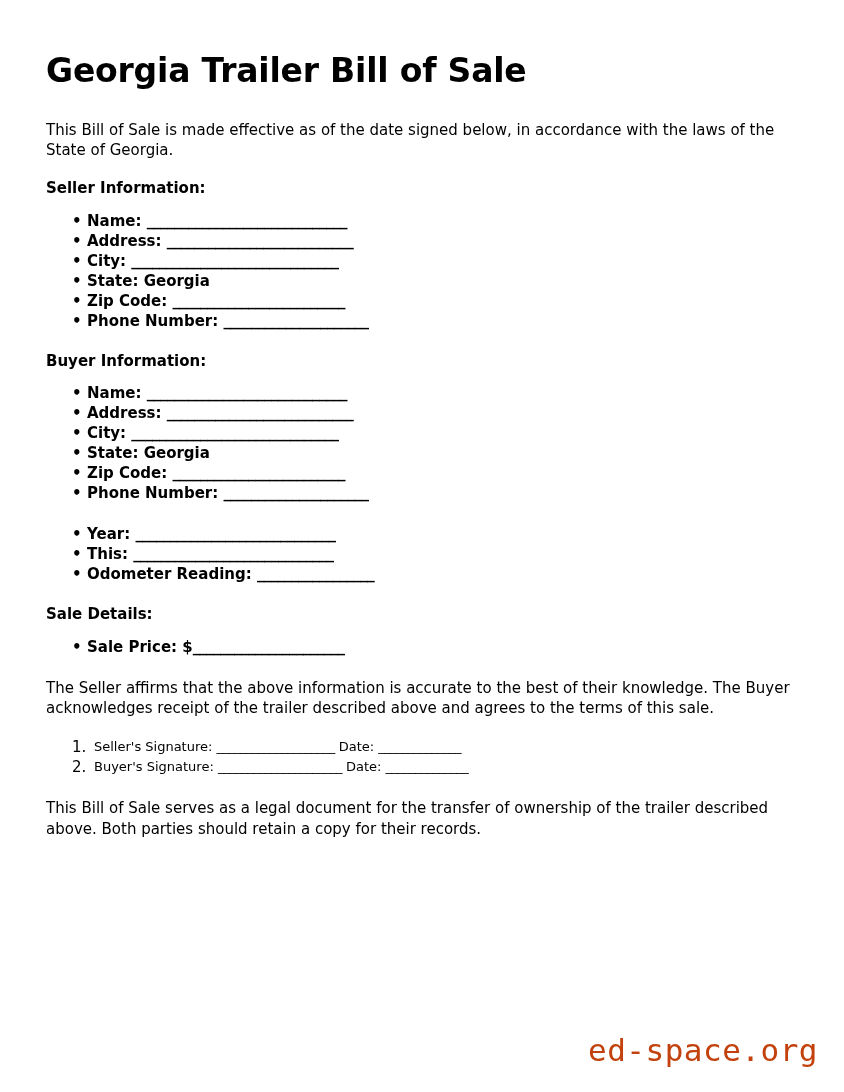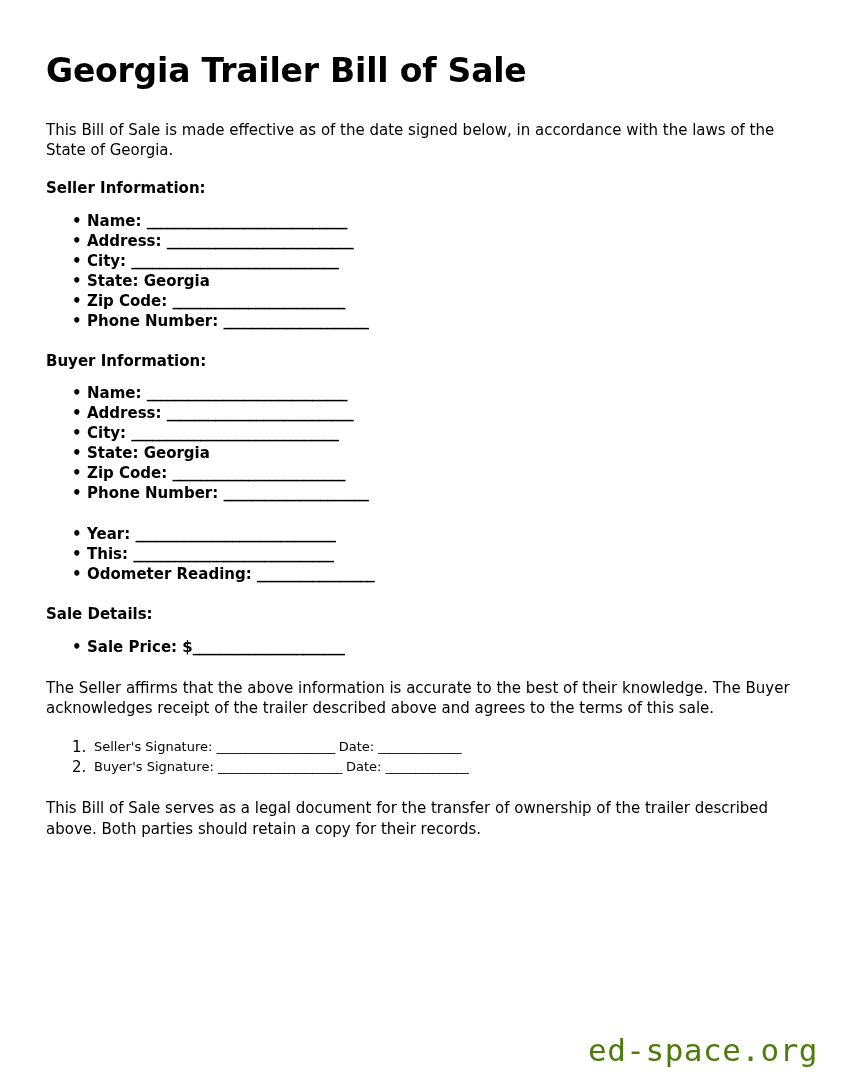--- a/index.html
+++ b/index.html
@@ -90,21 +90,21 @@
   .blank {
     font-family: "DejaVu Sans", "Liberation Sans", sans-serif;
     letter-spacing: -0.6px;
   }
   .watermark {
     position: absolute;
     right: 26px;
     bottom: 24px;
     font-family: "DejaVu Sans Mono", "Liberation Mono", monospace;
     font-size: 31px;
-    color: #4d7c0f;
+    color: #c2410c;
     letter-spacing: 0.5px;
     white-space: nowrap;
   }
 </style>
 </head>
 <body>
 
 <div class="page">
 
   <h1 class="doc-title">Georgia Trailer Bill of Sale</h1>

